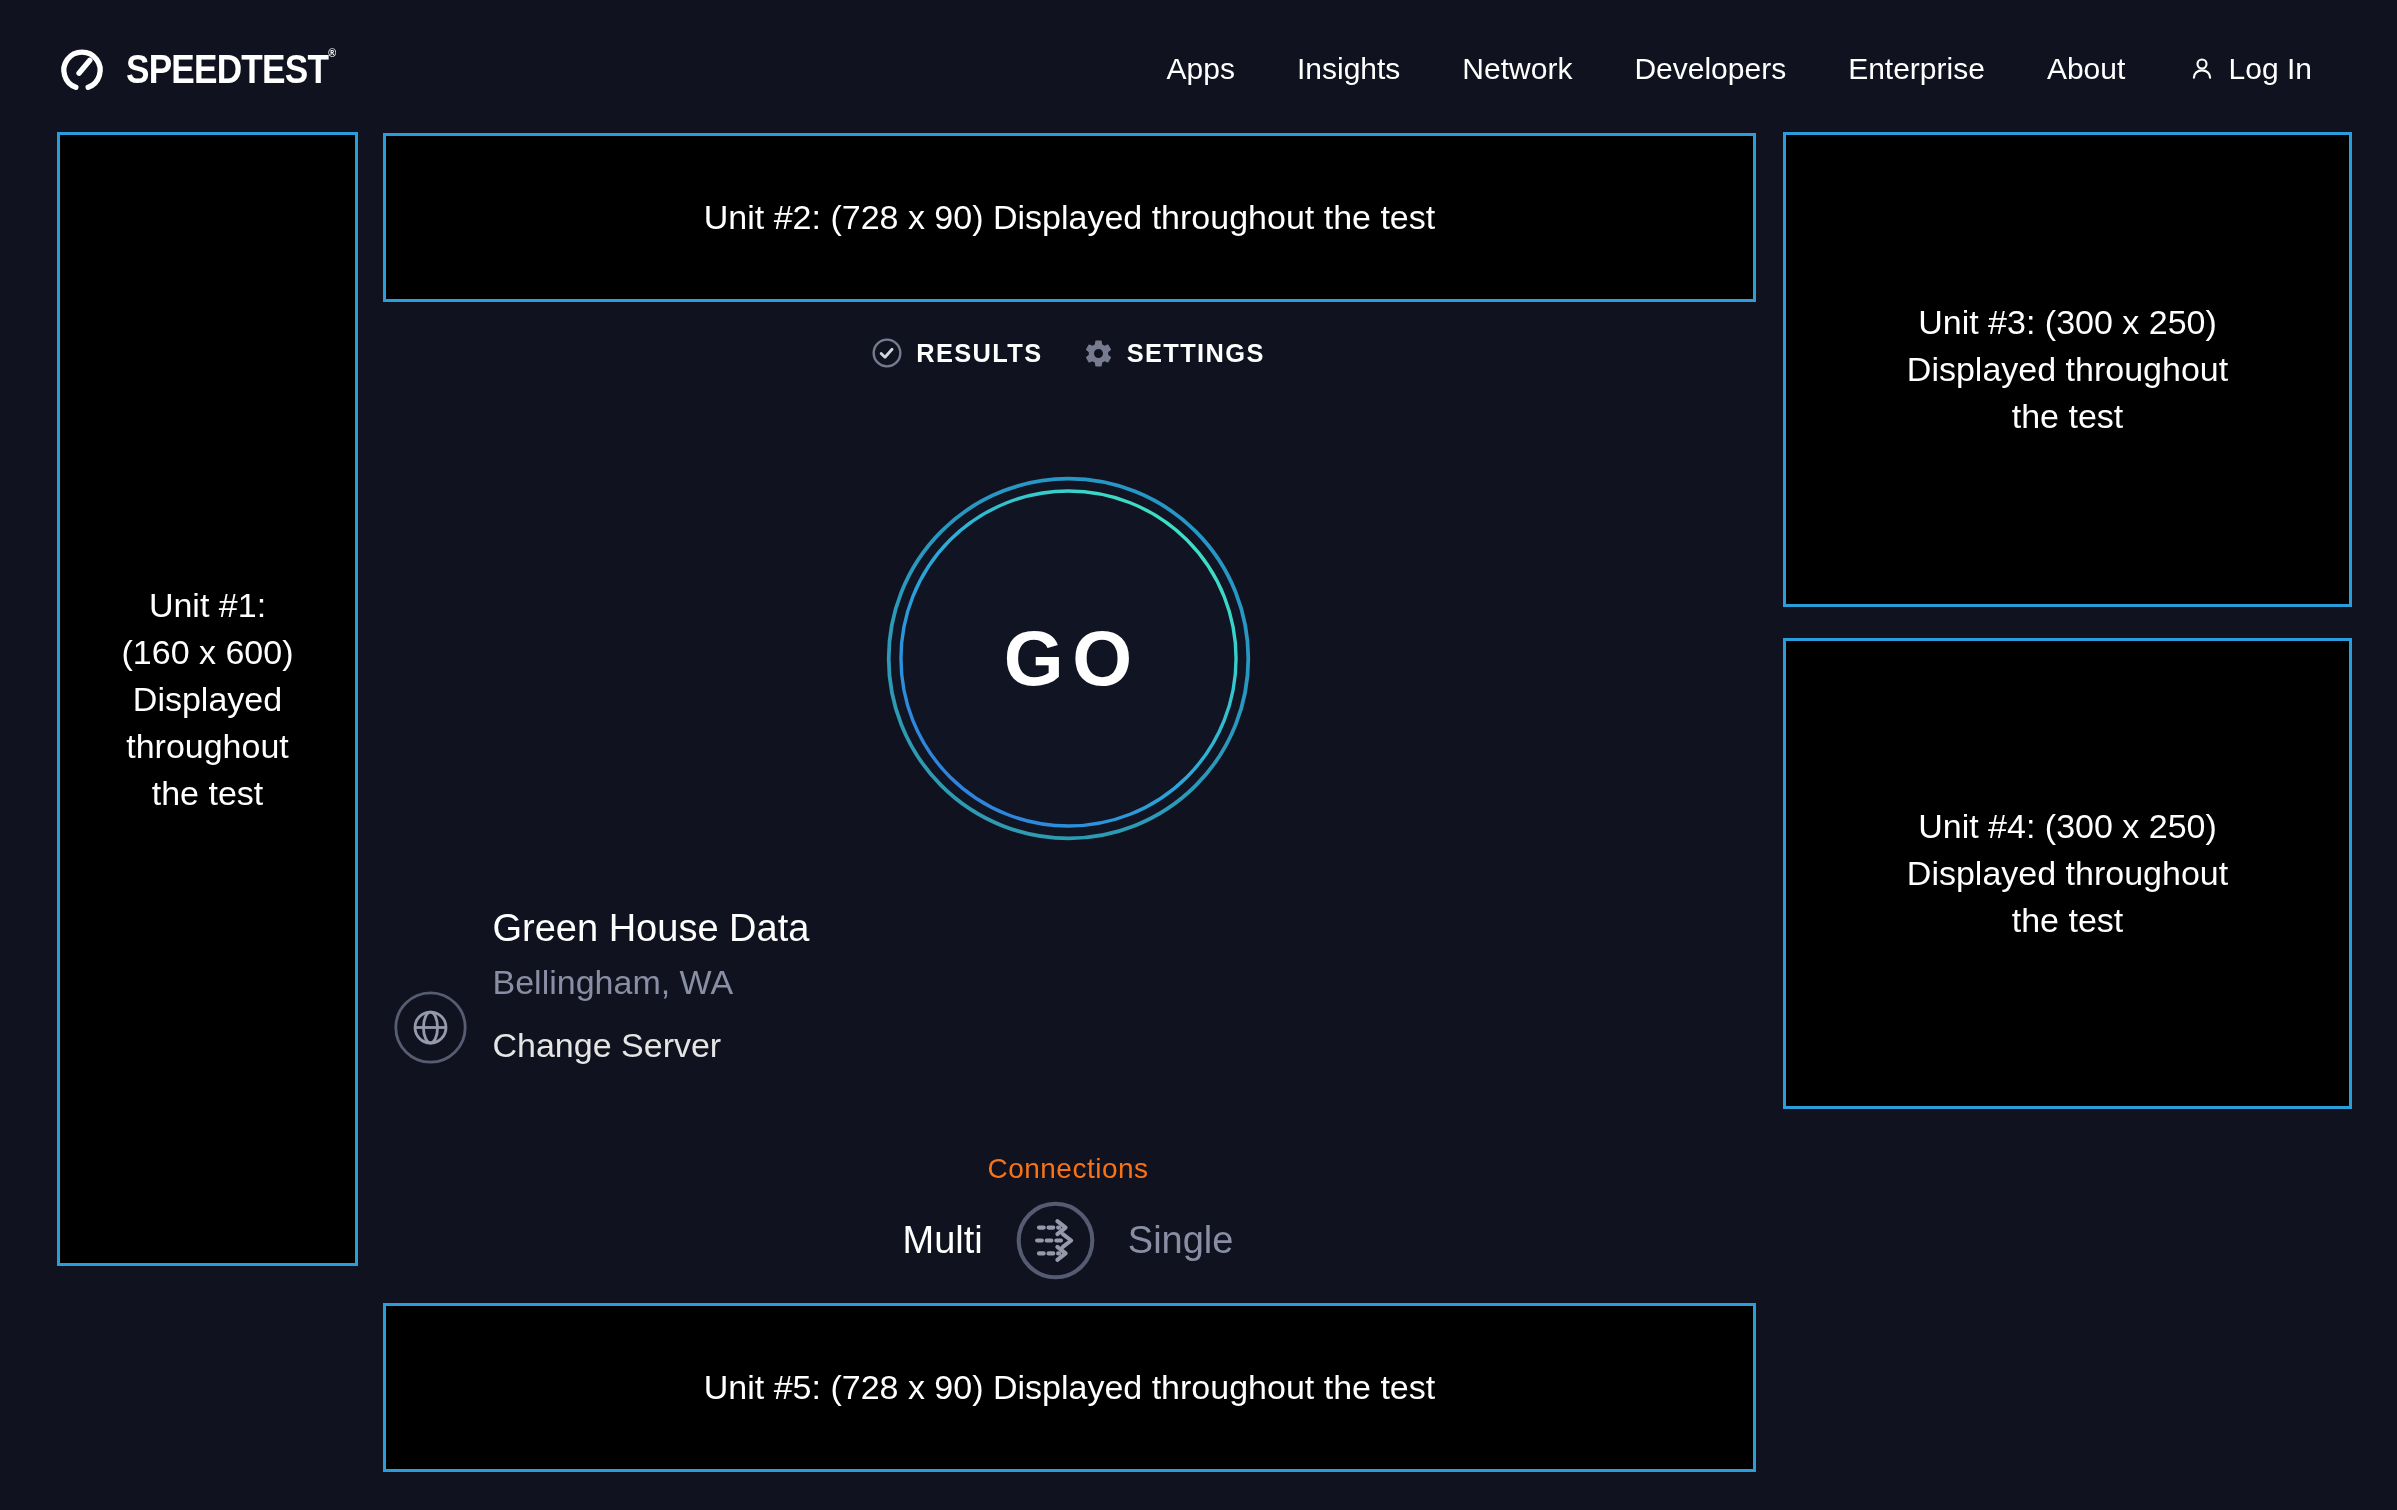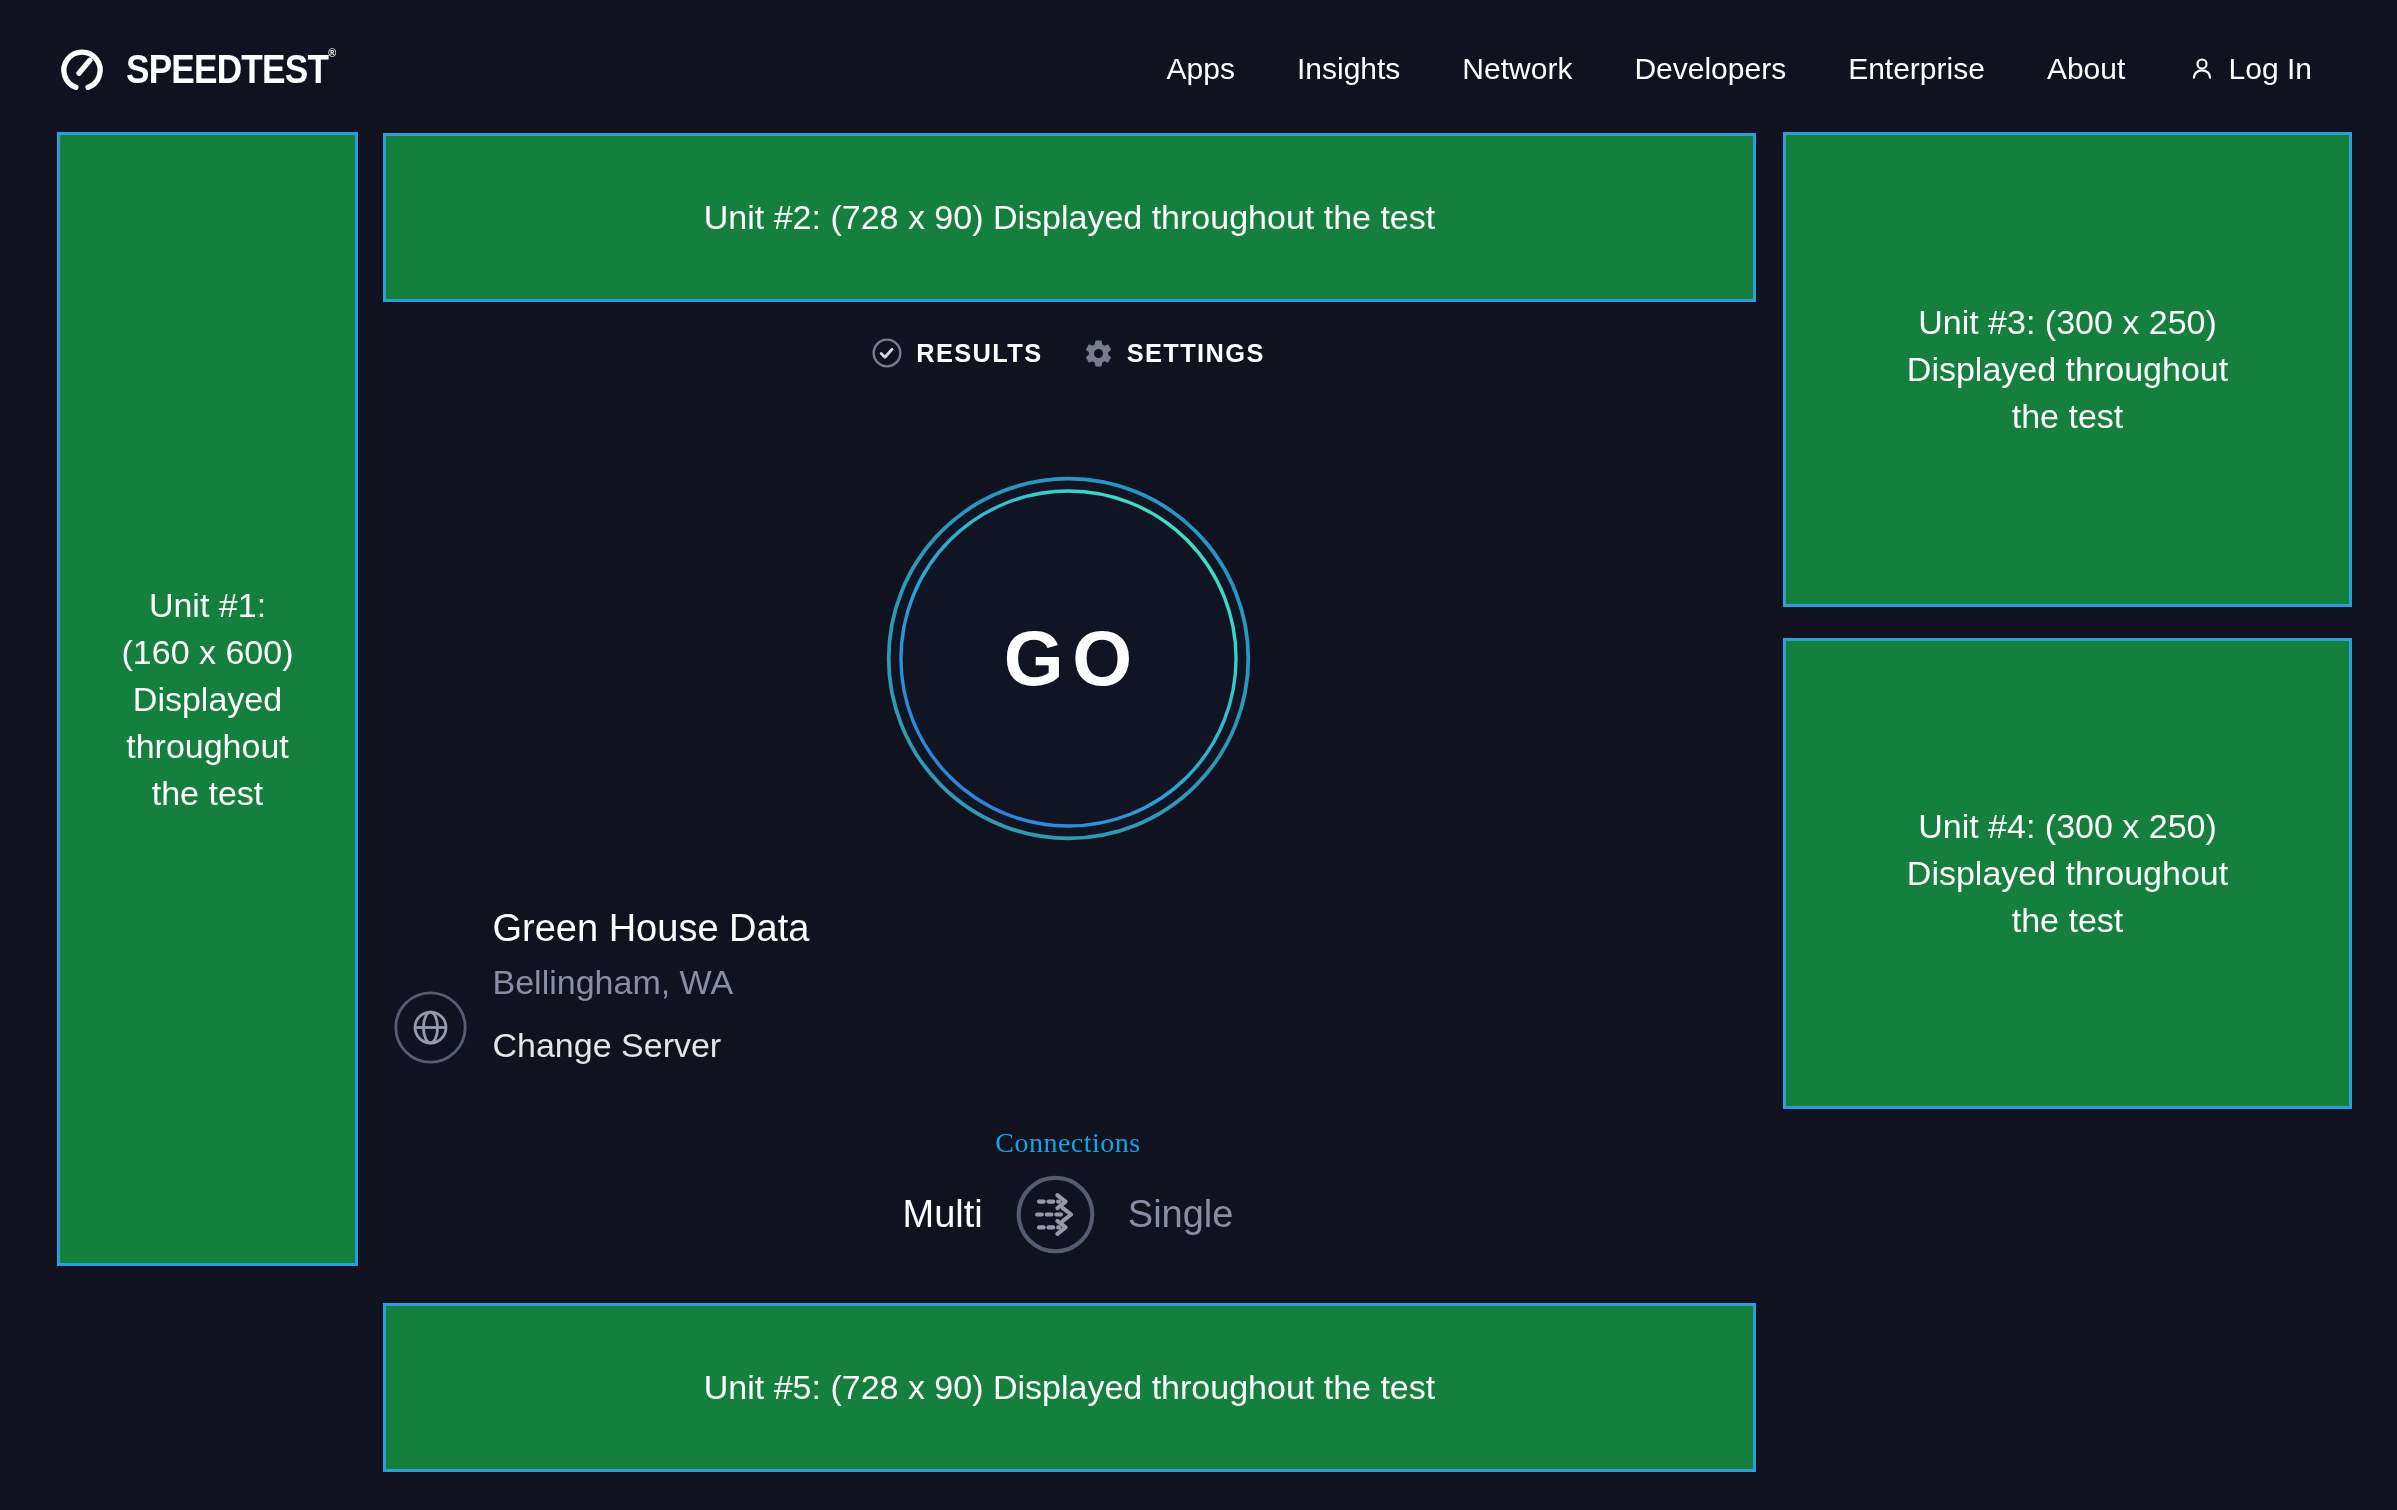--- a/index.html
+++ b/index.html
@@ -24,21 +24,21 @@
   }
   .logo-text sup { font-size:12.2px; vertical-align:26px; letter-spacing:0; }
   .nav { margin-left:auto; display:flex; align-items:center; gap:62px; }
   .nav a {
     color:#fff; text-decoration:none; font-size:30px; white-space:nowrap;
   }
   .login { display:flex; align-items:center; gap:11.3px; cursor:pointer; font-size:30px; }
 
   
   .ad {
-    position:absolute; background:#15803d; border:3.8px solid #2a9edb;
+    position:absolute; background:#000000; border:3.8px solid #2a9edb;
     display:flex; align-items:center; justify-content:center; text-align:center;
     font-size:34px; line-height:47px; color:#fff;
   }
   #ad1 { left:57px;   top:132px;  width:301px;  height:1134px;justify-content:center; }
   #ad2 { left:383px;  top:133px;  width:1373px; height:169px;  }
   #ad3 { left:1783px; top:132px;  width:569px;  height:475px;  }
   #ad4 { left:1783px; top:638px;  width:569px;  height:471px;  }
   #ad5 { left:383px;  top:1303px; width:1373px; height:169px;  }
   #ad1 .ad-text { max-width:188px; }
   #ad3 .ad-text, #ad4 .ad-text { max-width:325px; }
@@ -74,21 +74,21 @@
       #6a6e85 0 13px, #23263a 13px 19px, #565a70 19px 34px,
       #1a1d30 34px 40px, #7c8096 40px 53px, #2e3148 53px 60px);
     filter:blur(1.1px); opacity:.8;
   }
   .server-group { display:flex; align-items:flex-end; gap:24.5px; }
   .server-text { padding-top:3.8px; }
   .server-name { font-size:38px; color:#fff; }
   .server-loc  { margin-top:13px; font-size:34px; color:#8a8ea4; }
   .server-change { margin-top:24.5px; font-size:34px; color:#e5e5e5; cursor:pointer; display:inline-block; }
 
-  .connections-label { margin-top:62px; font-size:28px; color:#0ea5e9; letter-spacing:0.5px;font-family:Liberation Serif, serif; }
+  .connections-label { margin-top:88px; font-size:28px; color:#f97316; letter-spacing:0.5px; }
   .conn-row { margin-top:15px; display:flex; align-items:center; gap:32px; }
   .conn-option { font-size:38px; cursor:pointer; }
   .conn-multi  { color:#ffffff; }
   .conn-single { color:#8a8ea4; }
   .conn-toggle { cursor:pointer; display:block; }
 </style>
 </head>
 <body>
 
 <div class="header">

